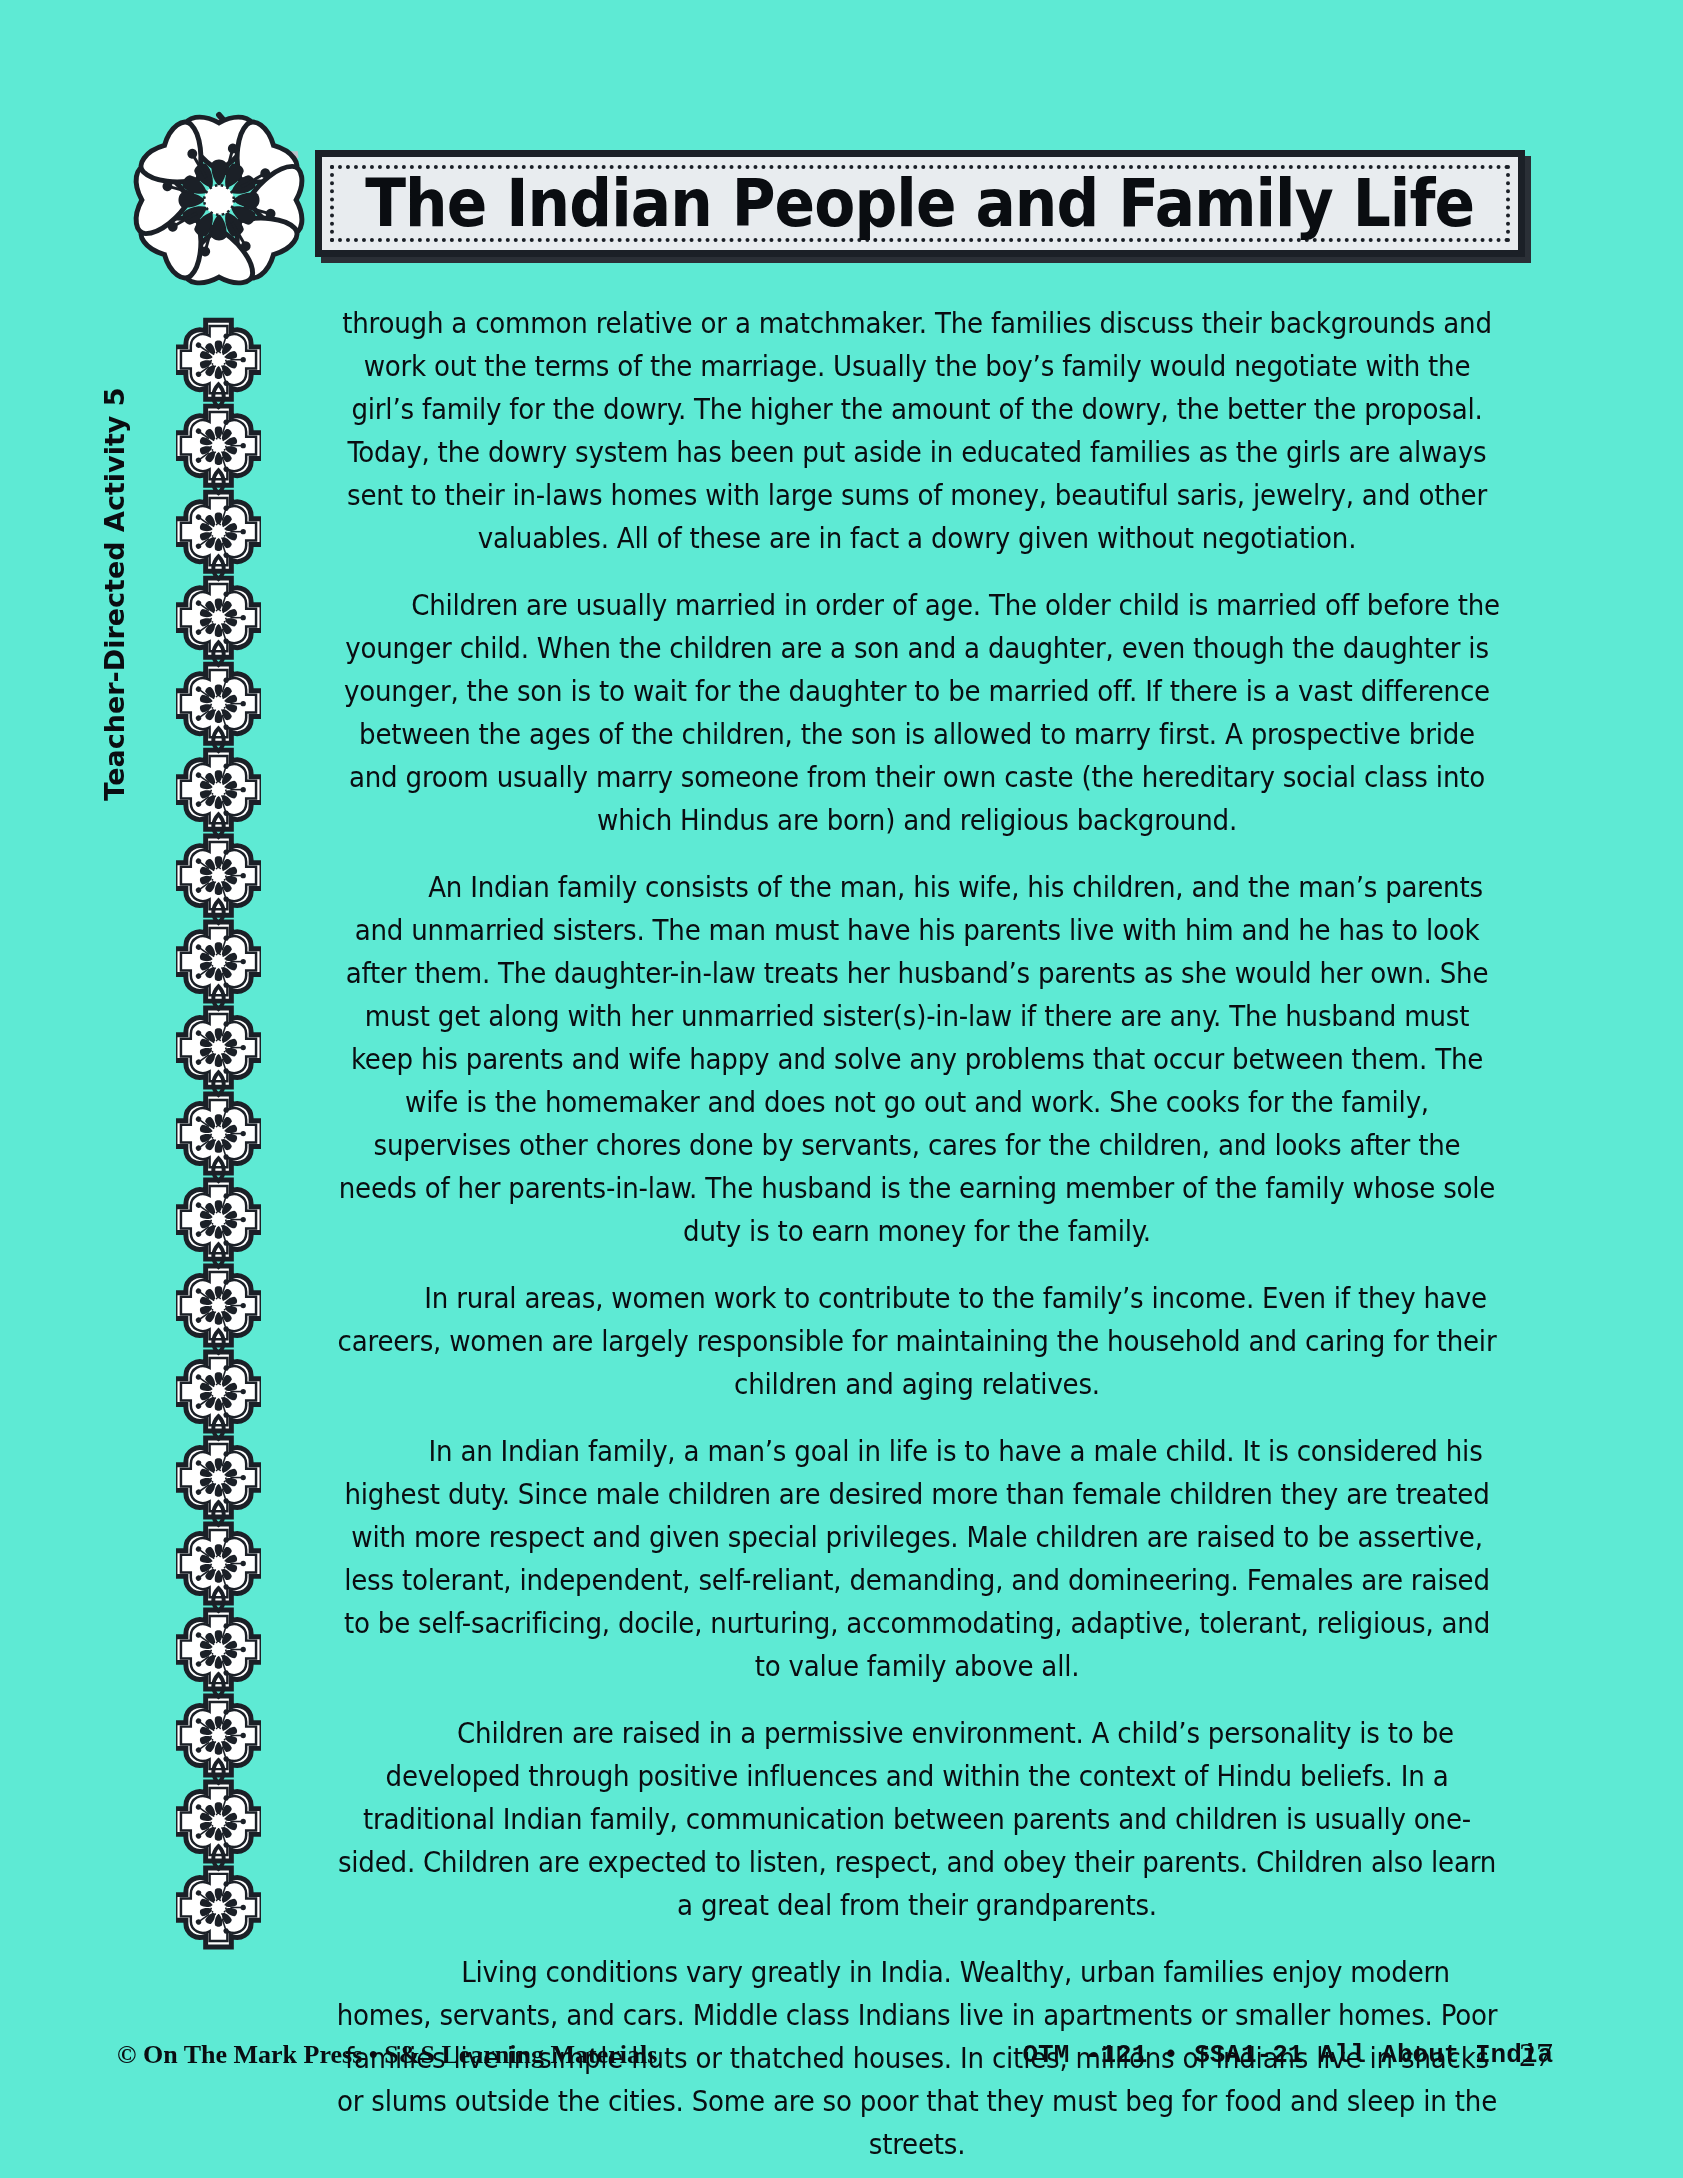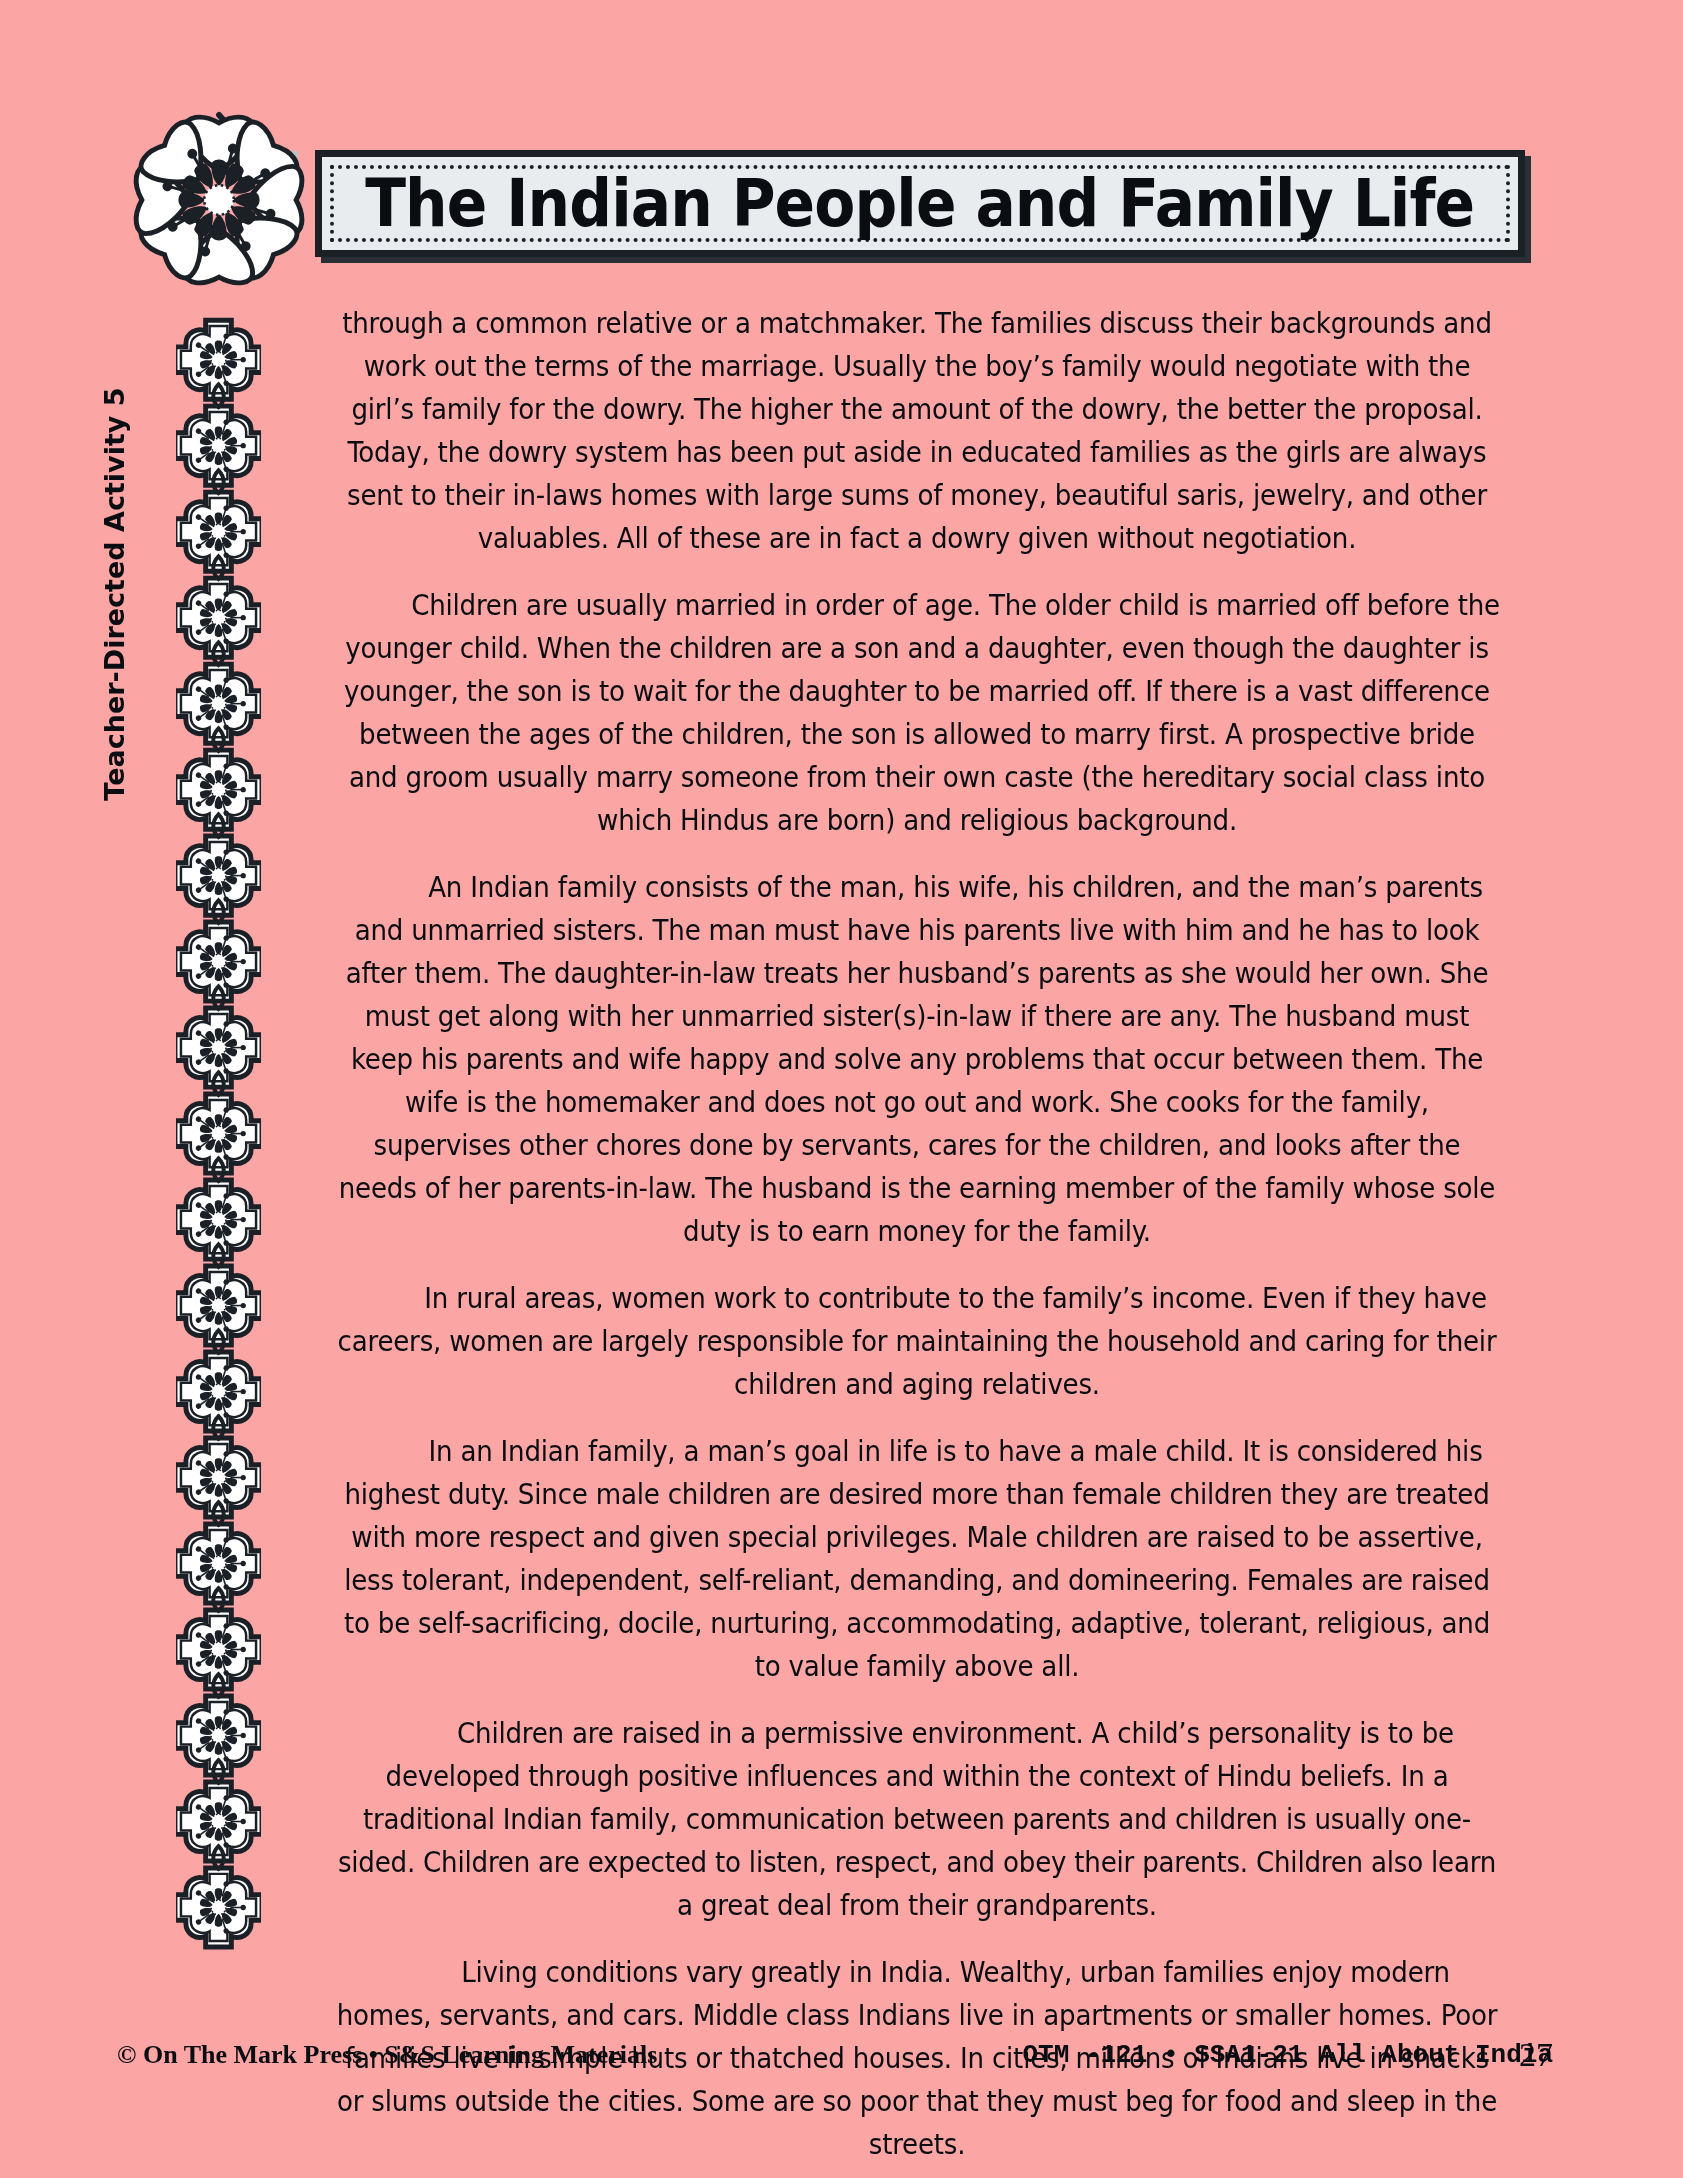--- a/index.html
+++ b/index.html
@@ -11,21 +11,21 @@
     width: 1683px;
     height: 2178px;
     position: relative;
     font-family: "Liberation Sans", sans-serif;
     overflow: hidden;
   }
 
   .page {
     position: absolute;
     inset: 0;
-    background: #fca5a5;
+    background: #5eead4;
   }
 
   
   .header {
     position: absolute;
     left: 0;
     top: 0;
     width: 1683px;
     height: 297px;
   }

